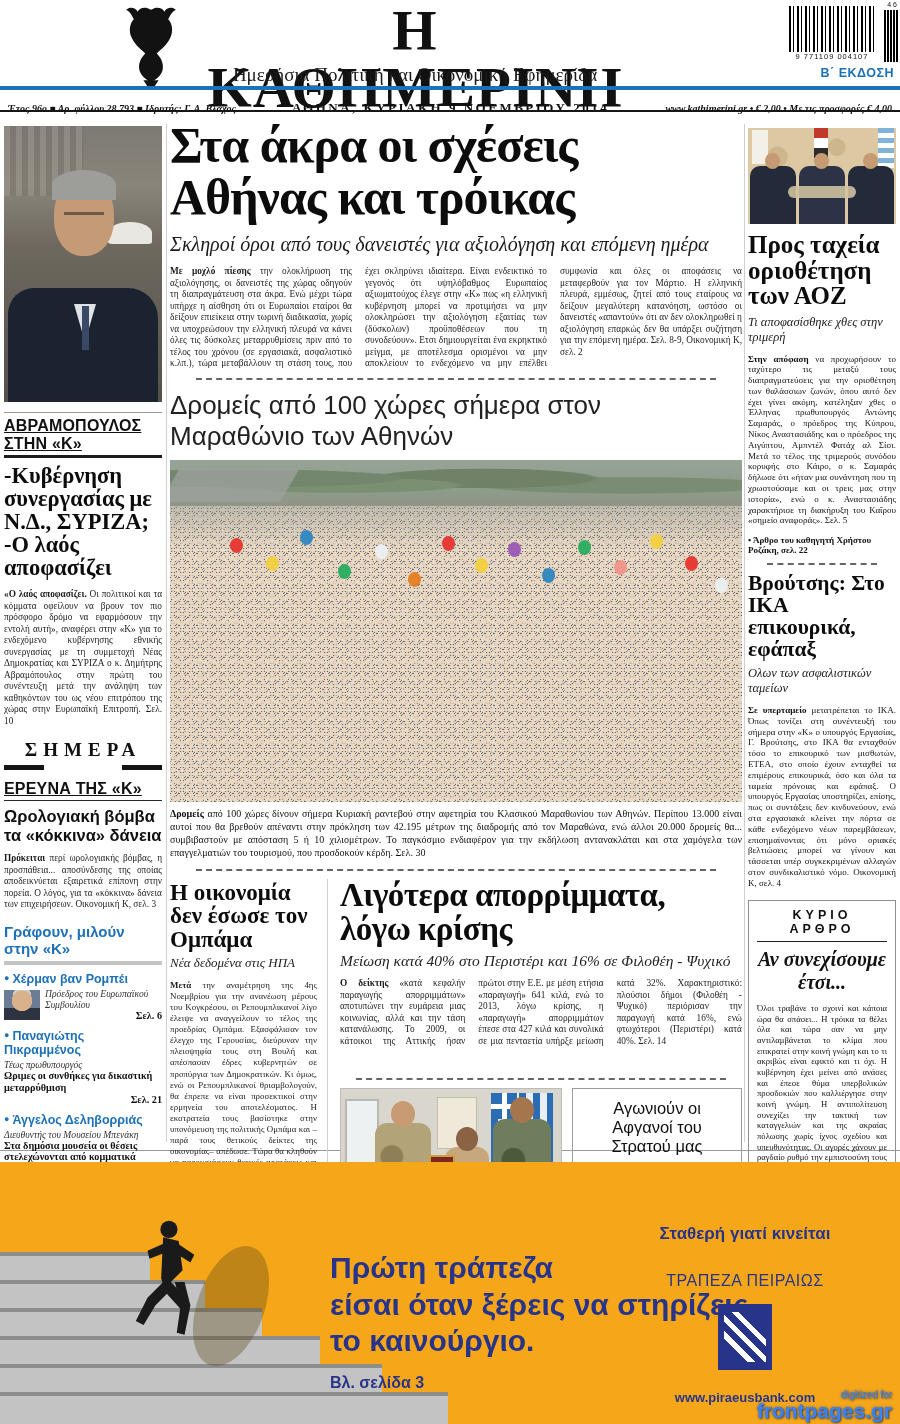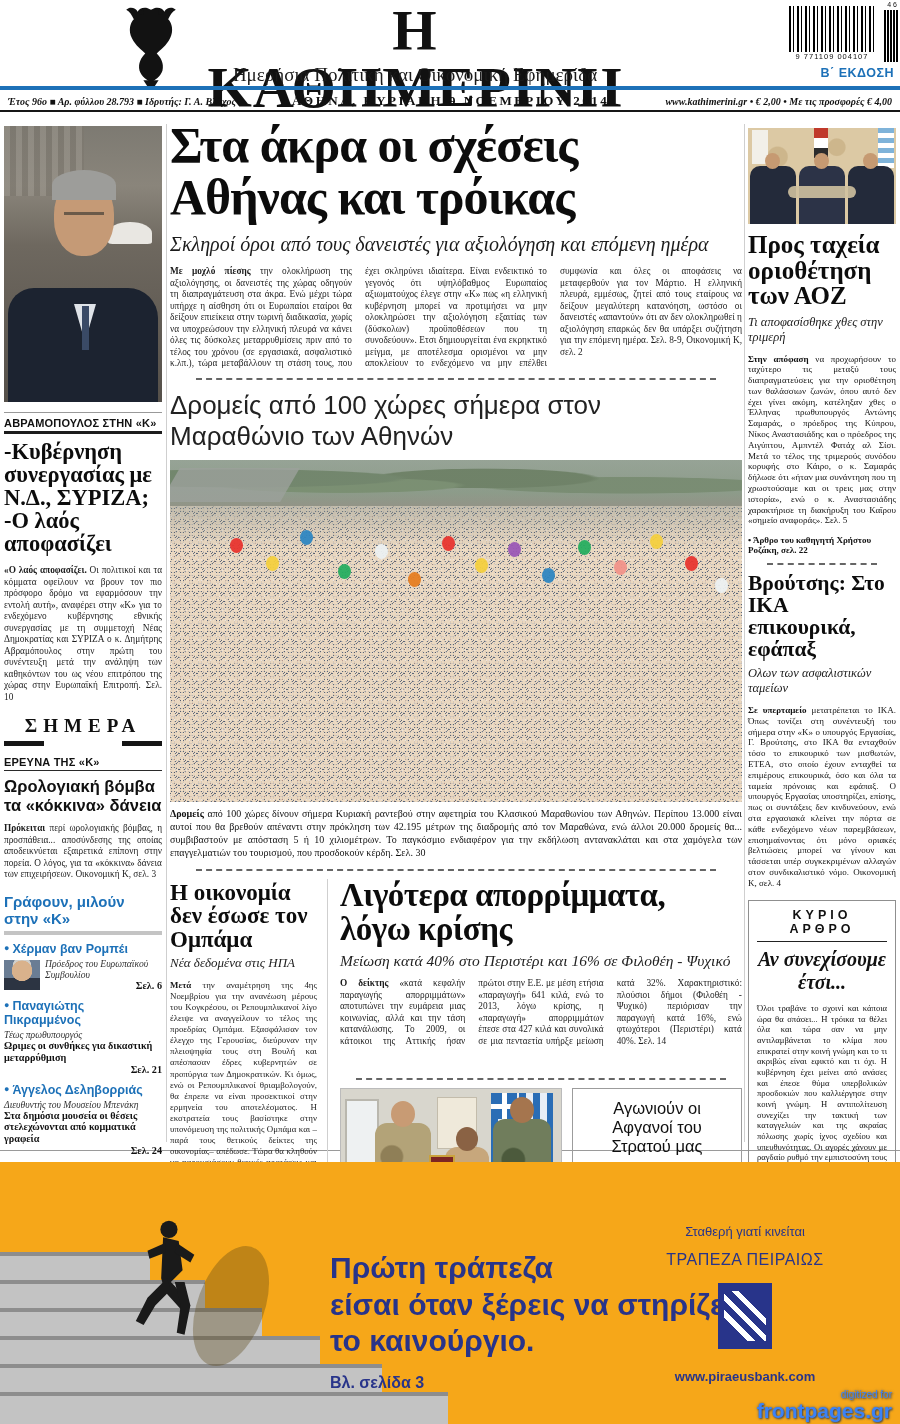--- a/index.html
+++ b/index.html
@@ -16,32 +16,32 @@
   .barcode{position:absolute;right:25px;top:6px;width:86px;height:46px;
     background:repeating-linear-gradient(90deg,#000 0 2px,#fff 2px 4px,#000 4px 5px,#fff 5px 8px);}
   .barcode-num{position:absolute;right:25px;top:52px;width:86px;font-family:"Liberation Sans",sans-serif;
     font-size:7.5px;text-align:center;letter-spacing:1px;}
   .barcode2{position:absolute;right:2px;top:10px;width:14px;height:52px;
     background:repeating-linear-gradient(90deg,#000 0 2px,#fff 2px 3px);}
   .barcode2-num{position:absolute;right:3px;top:1px;font-size:7px;font-family:"Liberation Sans",sans-serif;}
   .edition{position:absolute;right:6px;top:66px;color:#1d71b8;font-family:"Liberation Sans",sans-serif;
     font-weight:bold;font-size:12.5px;letter-spacing:.5px;}
   .rule-blue{position:absolute;top:86px;left:0;width:900px;height:4px;background:#1d71b8;}
-  .dateline{position:absolute;top:93px;left:8px;right:8px;display:flex;justify-content:space-between;align-items:baseline;}
+  .dateline{position:absolute;top:100px;left:8px;right:8px;display:flex;justify-content:space-between;align-items:baseline;}
   .dl-left,.dl-right{font-size:10px;font-weight:bold;font-style:italic;}
   .dl-center{font-size:13px;letter-spacing:2.5px;font-weight:bold;}
   .rule-black{position:absolute;top:110px;left:0;width:900px;height:2px;background:#161616;}
 
   
   .vsep{position:absolute;top:124px;width:1px;height:1018px;background:#cfcfcf;}
   .hline-ad{position:absolute;top:1150px;left:0;width:900px;height:1px;background:#9a9a9a;}
 
   
-  .kicker{font-family:"Liberation Sans",sans-serif;font-weight:bold;font-size:11px;letter-spacing:.2px;
-    border-bottom:1.5px solid #2a2a2a;padding-bottom:2px;margin:10px 0 6px;}
+  .kicker{font-family:"Liberation Sans",sans-serif;font-weight:bold;font-size:16px;letter-spacing:.2px;
+    border-bottom:1.5px solid #2a2a2a;padding-bottom:2px;margin:10px 0 6px;text-decoration:underline;}
   .kicker-top{border-top:1px solid #999;padding-top:4px;border-bottom:3px solid #1c1c1c;}
   .body-txt{font-size:9.3px;line-height:1.24;text-align:justify;color:#1c1c1c;}
   .lead-b{font-weight:bold;}
   .h-serif{font-weight:bold;line-height:1.02;color:#0c0c0c;}
   .h-sans{font-family:"Liberation Sans",sans-serif;font-weight:bold;line-height:1.12;color:#101010;}
   .sub-it{font-style:italic;color:#222;}
   .dashes{border:none;border-top:2px dashed #666;margin:8px auto;}
 
   
   .col-left{position:absolute;left:4px;top:126px;width:158px;}
@@ -159,21 +159,21 @@
   .ad{position:absolute;left:0;top:1162px;width:900px;height:262px;background:#f6a719;overflow:hidden;}
   .stairs{position:absolute;left:0;bottom:0;width:470px;height:168px;}
   .step{position:absolute;left:0;background:#c3c3c3;border-top:4px solid #8d8d8d;}
   .runner-shadow{position:absolute;left:196px;bottom:58px;width:70px;height:120px;background:rgba(90,70,20,.35);
     border-radius:50%;transform:skewX(-14deg);}
   .runner{position:absolute;left:128px;bottom:74px;width:78px;height:132px;}
   .ad-head{position:absolute;left:330px;top:88px;color:#28348a;font-family:"Liberation Sans",sans-serif;font-weight:bold;}
   .ad-head .l{font-size:30px;line-height:1.22;}
   .ad-page{margin-top:14px;font-size:16px;}
   .ad-right{position:absolute;right:60px;top:62px;width:190px;text-align:center;color:#28348a;font-family:"Liberation Sans",sans-serif;}
-  .ad-slogan{font-size:13px;font-weight:normal;margin-bottom:12px;}
+  .ad-slogan{font-size:17px;font-weight:bold;margin-bottom:28px;}
   .ad-brand{font-size:16px;letter-spacing:.5px;margin-bottom:14px;}
   .plogo{width:54px;height:66px;margin:0 auto 20px;background:#28348a;position:relative;overflow:hidden;}
   .plogo:before{content:"";position:absolute;inset:8px 6px;background:
     linear-gradient(45deg,transparent 26%,#fff 26% 34%,transparent 34% 44%,#fff 44% 52%,transparent 52% 62%,#fff 62% 70%,transparent 70%);}
   .ad-url{font-size:13px;font-weight:bold;}
   .watermark{position:absolute;right:8px;bottom:2px;text-align:right;font-family:"Liberation Sans",sans-serif;
     color:#3b82f6;text-shadow:1px 1px 2px #4a4a4a,0 0 3px #666;}
   .wm1{font-size:10px;line-height:1;}
   .wm2{font-size:21px;font-weight:bold;line-height:1.05;padding-left:36px;}
 </style>

